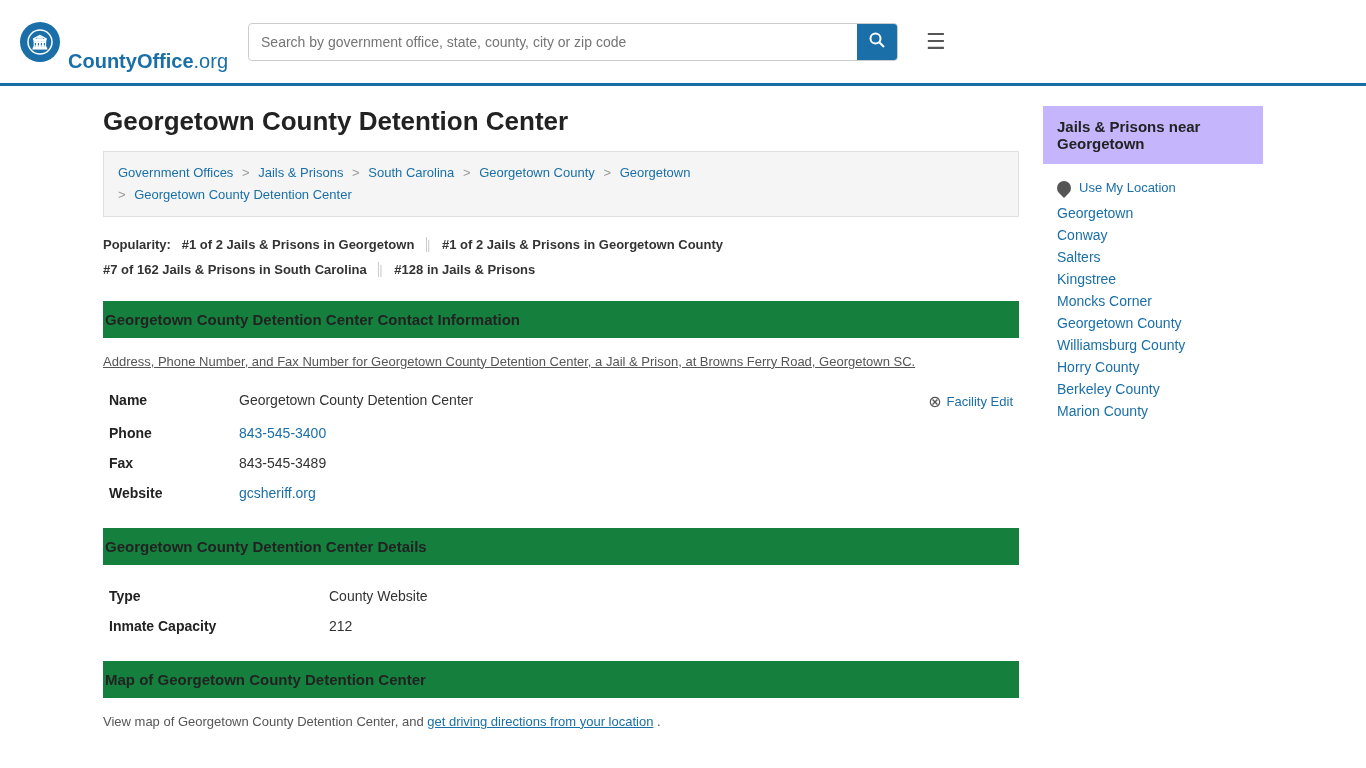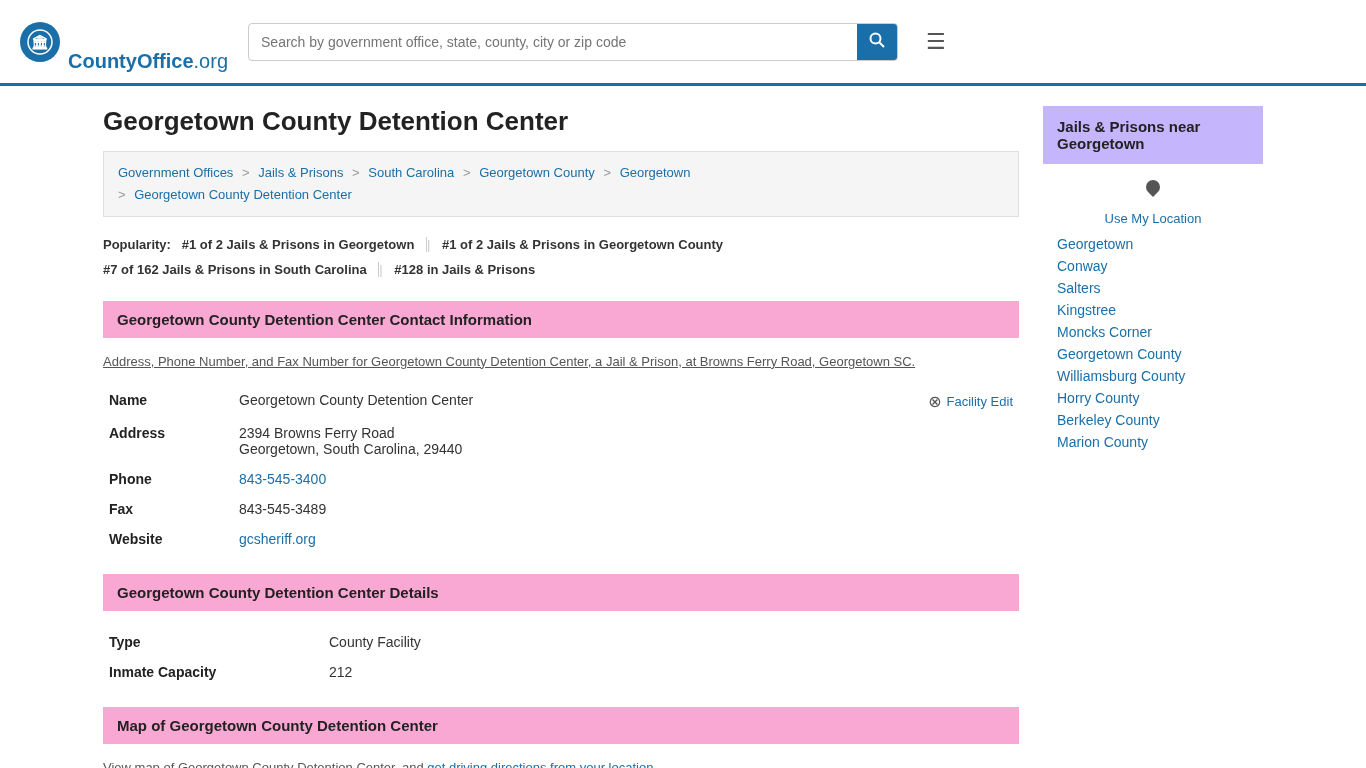--- a/index.html
+++ b/index.html
@@ -112,22 +112,22 @@
       line-height: 1.9;
     }
     .popularity strong { font-weight: bold; }
     .popularity .pop-item {
       display: inline;
     }
     .pop-sep { margin: 0 8px; color: #ccc; border-left: 1px solid #ccc; }
 
     
     .section-header {
-      background: #f9a8d4;
-      padding: 10px 14px;
+      background: #15803d;
+      padding: 10px 2px;
       font-size: 15px;
       font-weight: bold;
       color: #222;
       margin-bottom: 16px;
       margin-top: 4px;
     }
 
     
     .contact-desc {
       font-size: 13px;
@@ -163,30 +163,29 @@
       background: #c4b5fd;
       padding: 12px 14px;
       font-size: 15px;
       font-weight: bold;
       color: #222;
       margin-bottom: 10px;
     }
     .sidebar-location-btn {
       display: flex;
       align-items: center;
-      gap: 17px;
+      gap: 8px;
       padding: 6px 14px;
       font-size: 13px;
       color: #1a6fa8;
       cursor: pointer;
       background: none;
       border: none;
       text-decoration: none;
       margin-bottom: 4px;
-      flex-direction: column;
     }
     .location-icon {
       width: 14px;
       height: 14px;
       background: #555;
       border-radius: 50% 50% 50% 0;
       transform: rotate(-45deg);
       display: inline-block;
       flex-shrink: 0;
     }
@@ -266,27 +265,20 @@
         <td>Name</td>
         <td>
           <span>Georgetown County Detention Center</span>
           <a href="#" class="suggest-edit">
             <span class="edit-icon">⊗</span>
             <span>Facility Edit</span>
           </a>
         </td>
       </tr>
       <tr>
-        <td>Address</td>
-        <td>
-          <div>2394 Browns Ferry Road</div>
-          <div>Georgetown, South Carolina, 29440</div>
-        </td>
-      </tr>
-      <tr>
         <td>Phone</td>
         <td>
           <a href="#">843-545-3400</a>
         </td>
       </tr>
       <tr>
         <td>Fax</td>
         <td>843-545-3489</td>
       </tr>
       <tr>
@@ -297,21 +289,21 @@
       </tr>
     </tbody>
       </table>
 
     <div class="section-header">Georgetown County Detention Center Details</div>
 
     <table class="details-table">
       <tbody>
           <tr>
         <td>Type</td>
-        <td>County Facility</td>
+        <td>County Website</td>
       </tr>
       <tr>
         <td>Inmate Capacity</td>
         <td>212</td>
       </tr>
     </tbody>
       </table>
 
     <div class="section-header">Map of Georgetown County Detention Center</div>
     <p class="map-desc">

